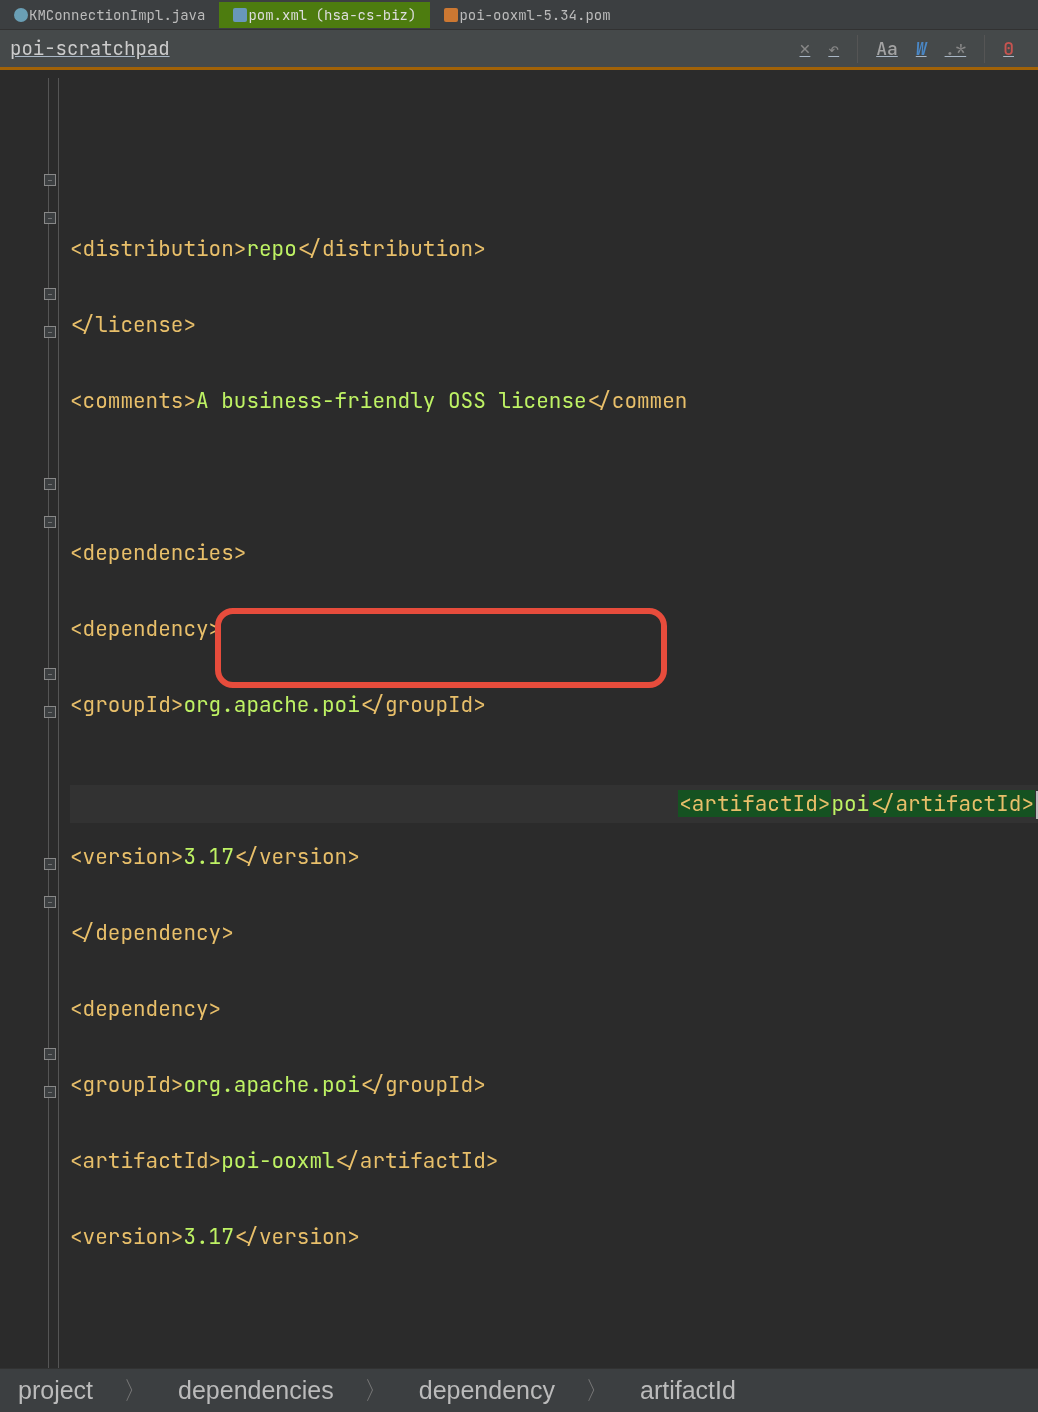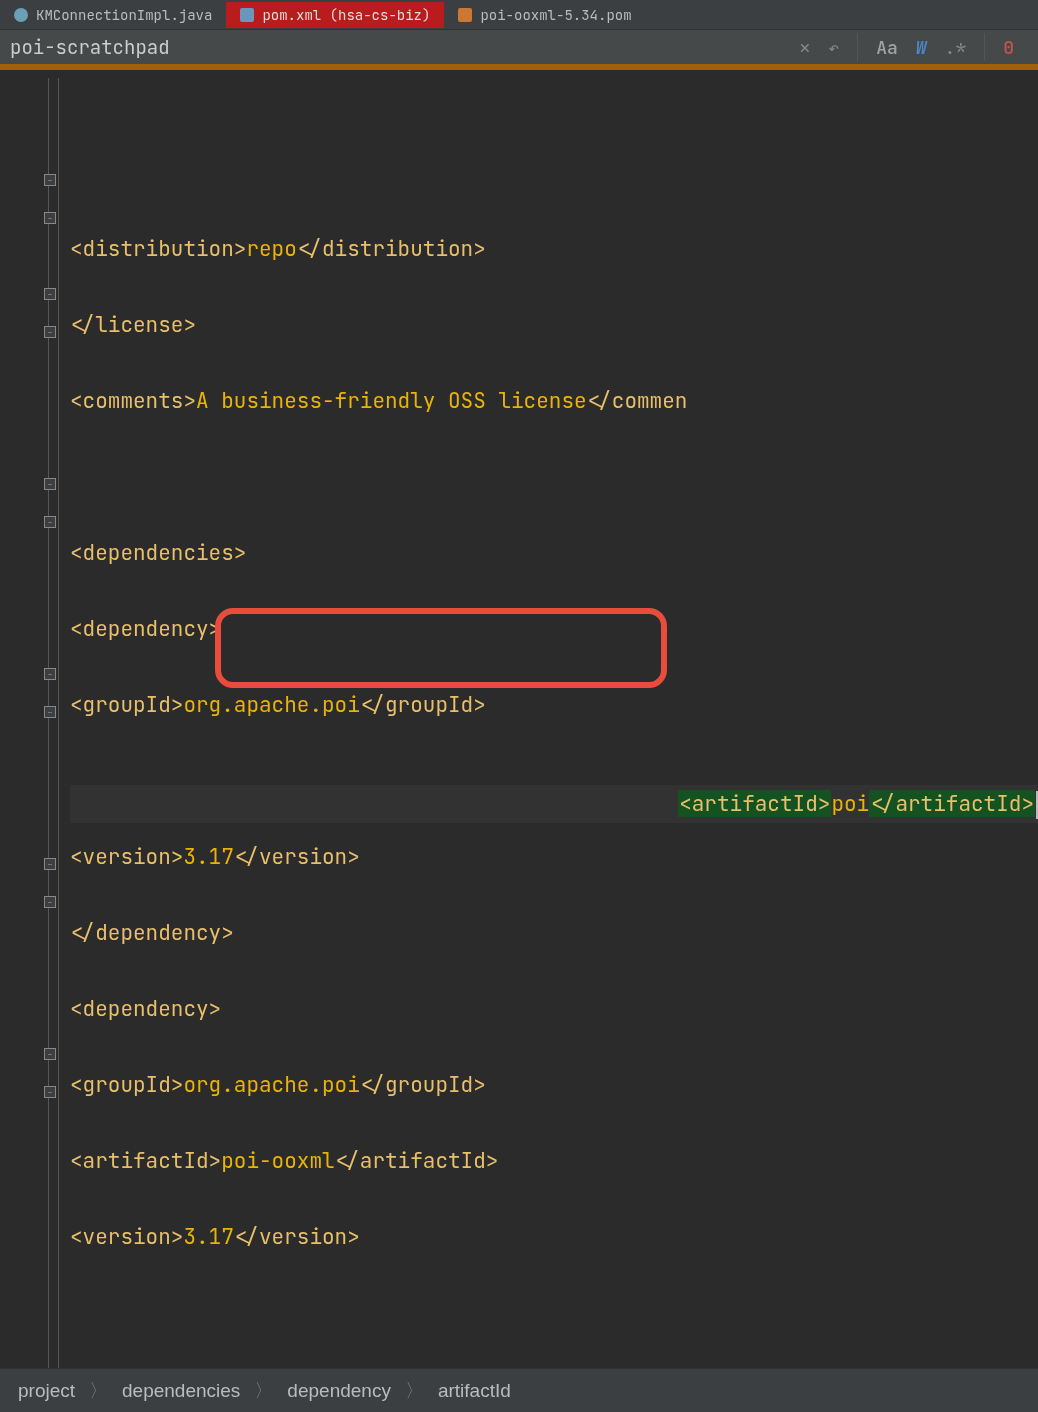--- a/index.html
+++ b/index.html
@@ -19,35 +19,36 @@
     font-size: 14px;
     color: #bbb;
     overflow: hidden;
     white-space: nowrap;
     border-bottom: 1px solid #323232;
   }
   .tab {
     padding: 4px 14px;
     display: flex;
     align-items: center;
-    gap: 8px;
+    gap: 1px;
     color: #bbb;
   }
-  .tab.active { background: #b91c1c; color: #ddd; }
+  .tab.active { background: #4d7c0f; color: #ddd; }
   .icon-java { width:14px; height:14px; border-radius:50%; background:#6a9fb5; display:inline-block; }
   .icon-m { width:14px; height:14px; background:#6897bb; display:inline-block; border-radius:2px; }
   .icon-xml { width:14px; height:14px; background:#cc7832; display:inline-block; border-radius:2px; }
 
   .search-bar {
     height: 40px;
     background: #45494a;
     display: flex;
     align-items: center;
-    border-bottom: 6px solid #a16207;
+    border-bottom: 3px solid #a16207;
     font-size: 19px;
+    text-decoration: underline;
   }
   .search-input {
     flex: 1;
     padding: 0 10px;
     color: #ccc;
     font-family: inherit;
     background: transparent;
     border: none;
     outline: none;
     height: 100%;
@@ -85,43 +86,43 @@
   .fold-line { position:absolute; left:48px; top:0; bottom:0; width:1px; background:#555; }
   .fold-line2 { position:absolute; left:58px; top:0; bottom:0; width:1px; background:#555; }
   .fold {
     position:absolute; left:44px; width:12px; height:12px;
     border:1px solid #888; background:#3c3f41; font-size:9px;
     display:flex; align-items:center; justify-content:center; color:#888;
   }
   .code { margin-left:70px; }
   .line { height:38px; display:flex; align-items:center;text-align:right; }
   .t-tag { color:#e8bf6a; }
-  .t-text { color:#eab308; }
+  .t-text { color:#bef264; }
   .sel-open { background:#155221; color:#e8bf6a; padding:0 1px; }
   .sel-close { background:#155221; color:#e8bf6a; padding:0 1px; }
   .caret {
     display:inline-block; width:2px; height:28px; background:#bbb;
     vertical-align:middle; margin-left:1px;
   }
   .cur-line-bg { background:#323232; display:inline-block; width:100%;margin-top:45px; }
 
   .annotation-box {
     position:absolute;
     border:6px solid #e74c3c;
     border-radius:18px;
     pointer-events:none;
   }
 
   .breadcrumb {
     height:44px;
     background:#3c3f41;
     border-top:1px solid #323232;
     display:flex; align-items:center;
-    font-size:19px; color:#bbb;
-    padding-left:18px; gap:14px;
+    font-size:25px; color:#bbb;
+    padding-left:18px; gap:30px;
     font-family: -apple-system, "Segoe UI", sans-serif;
   }
   .breadcrumb .chev { color:#777; }
 </style>
 </head>
 <body>
 
 <div class="tab-bar">
   <div class="tab">
     <span class="icon-java"></span>

